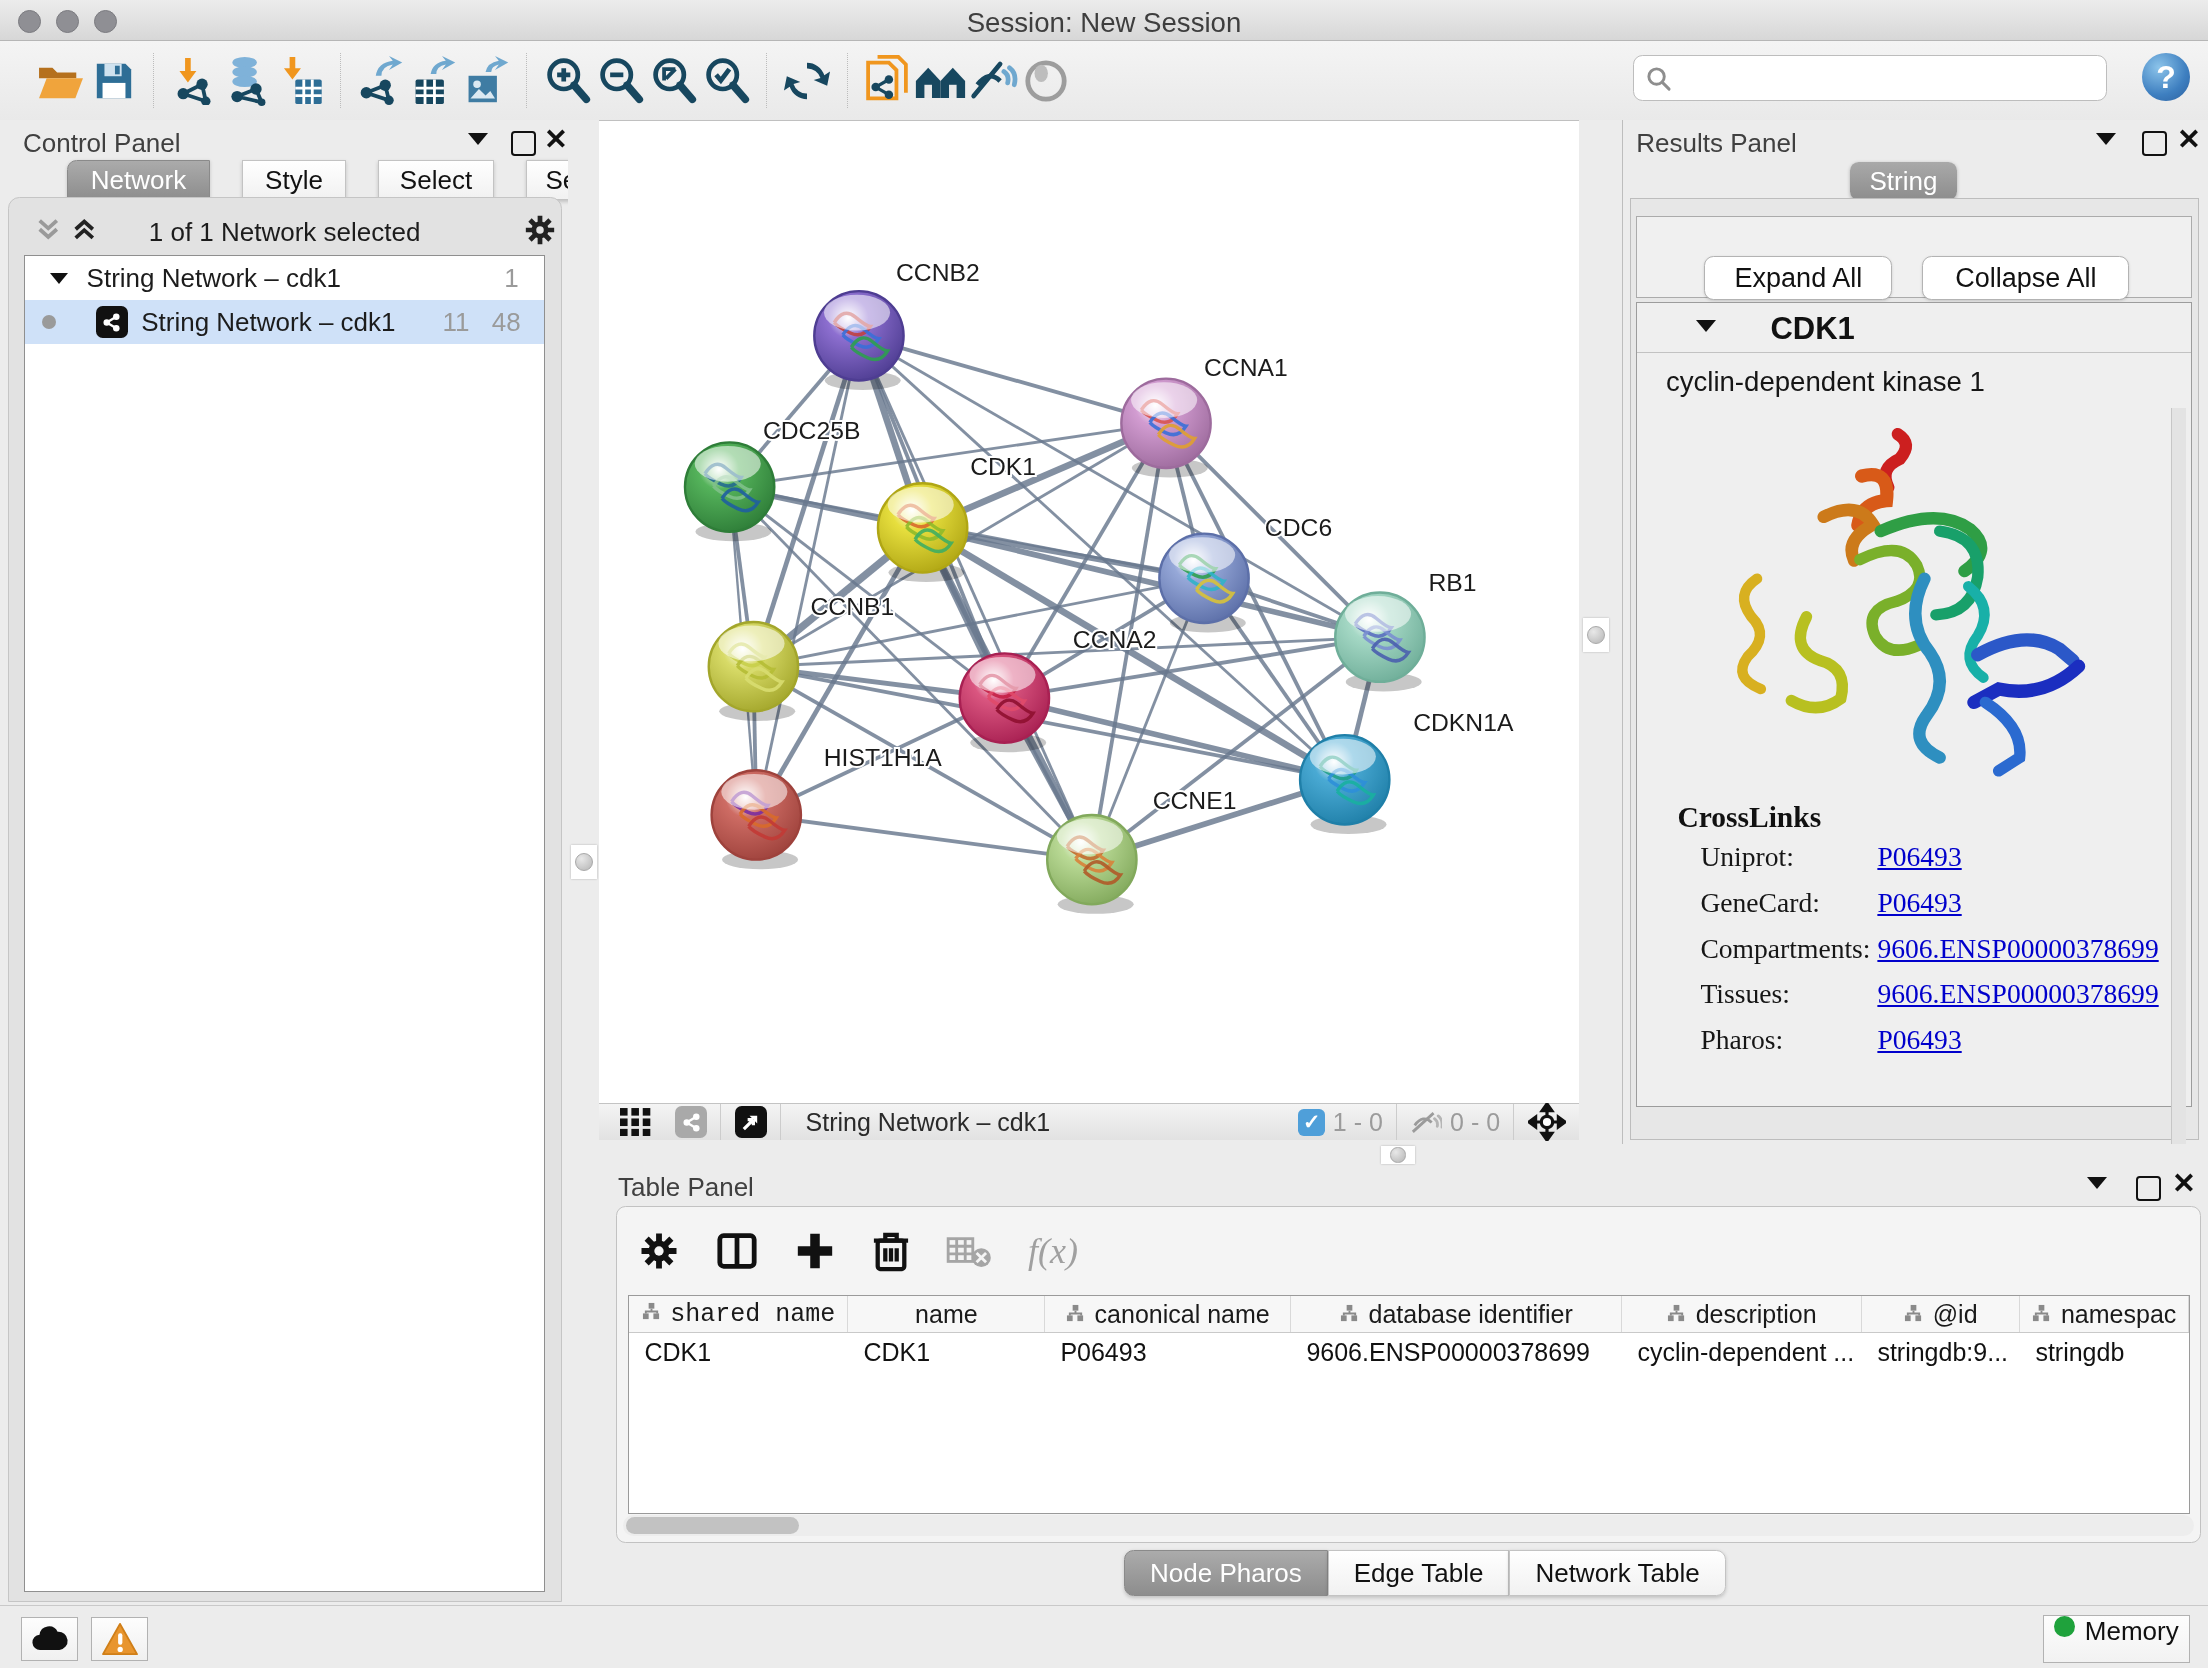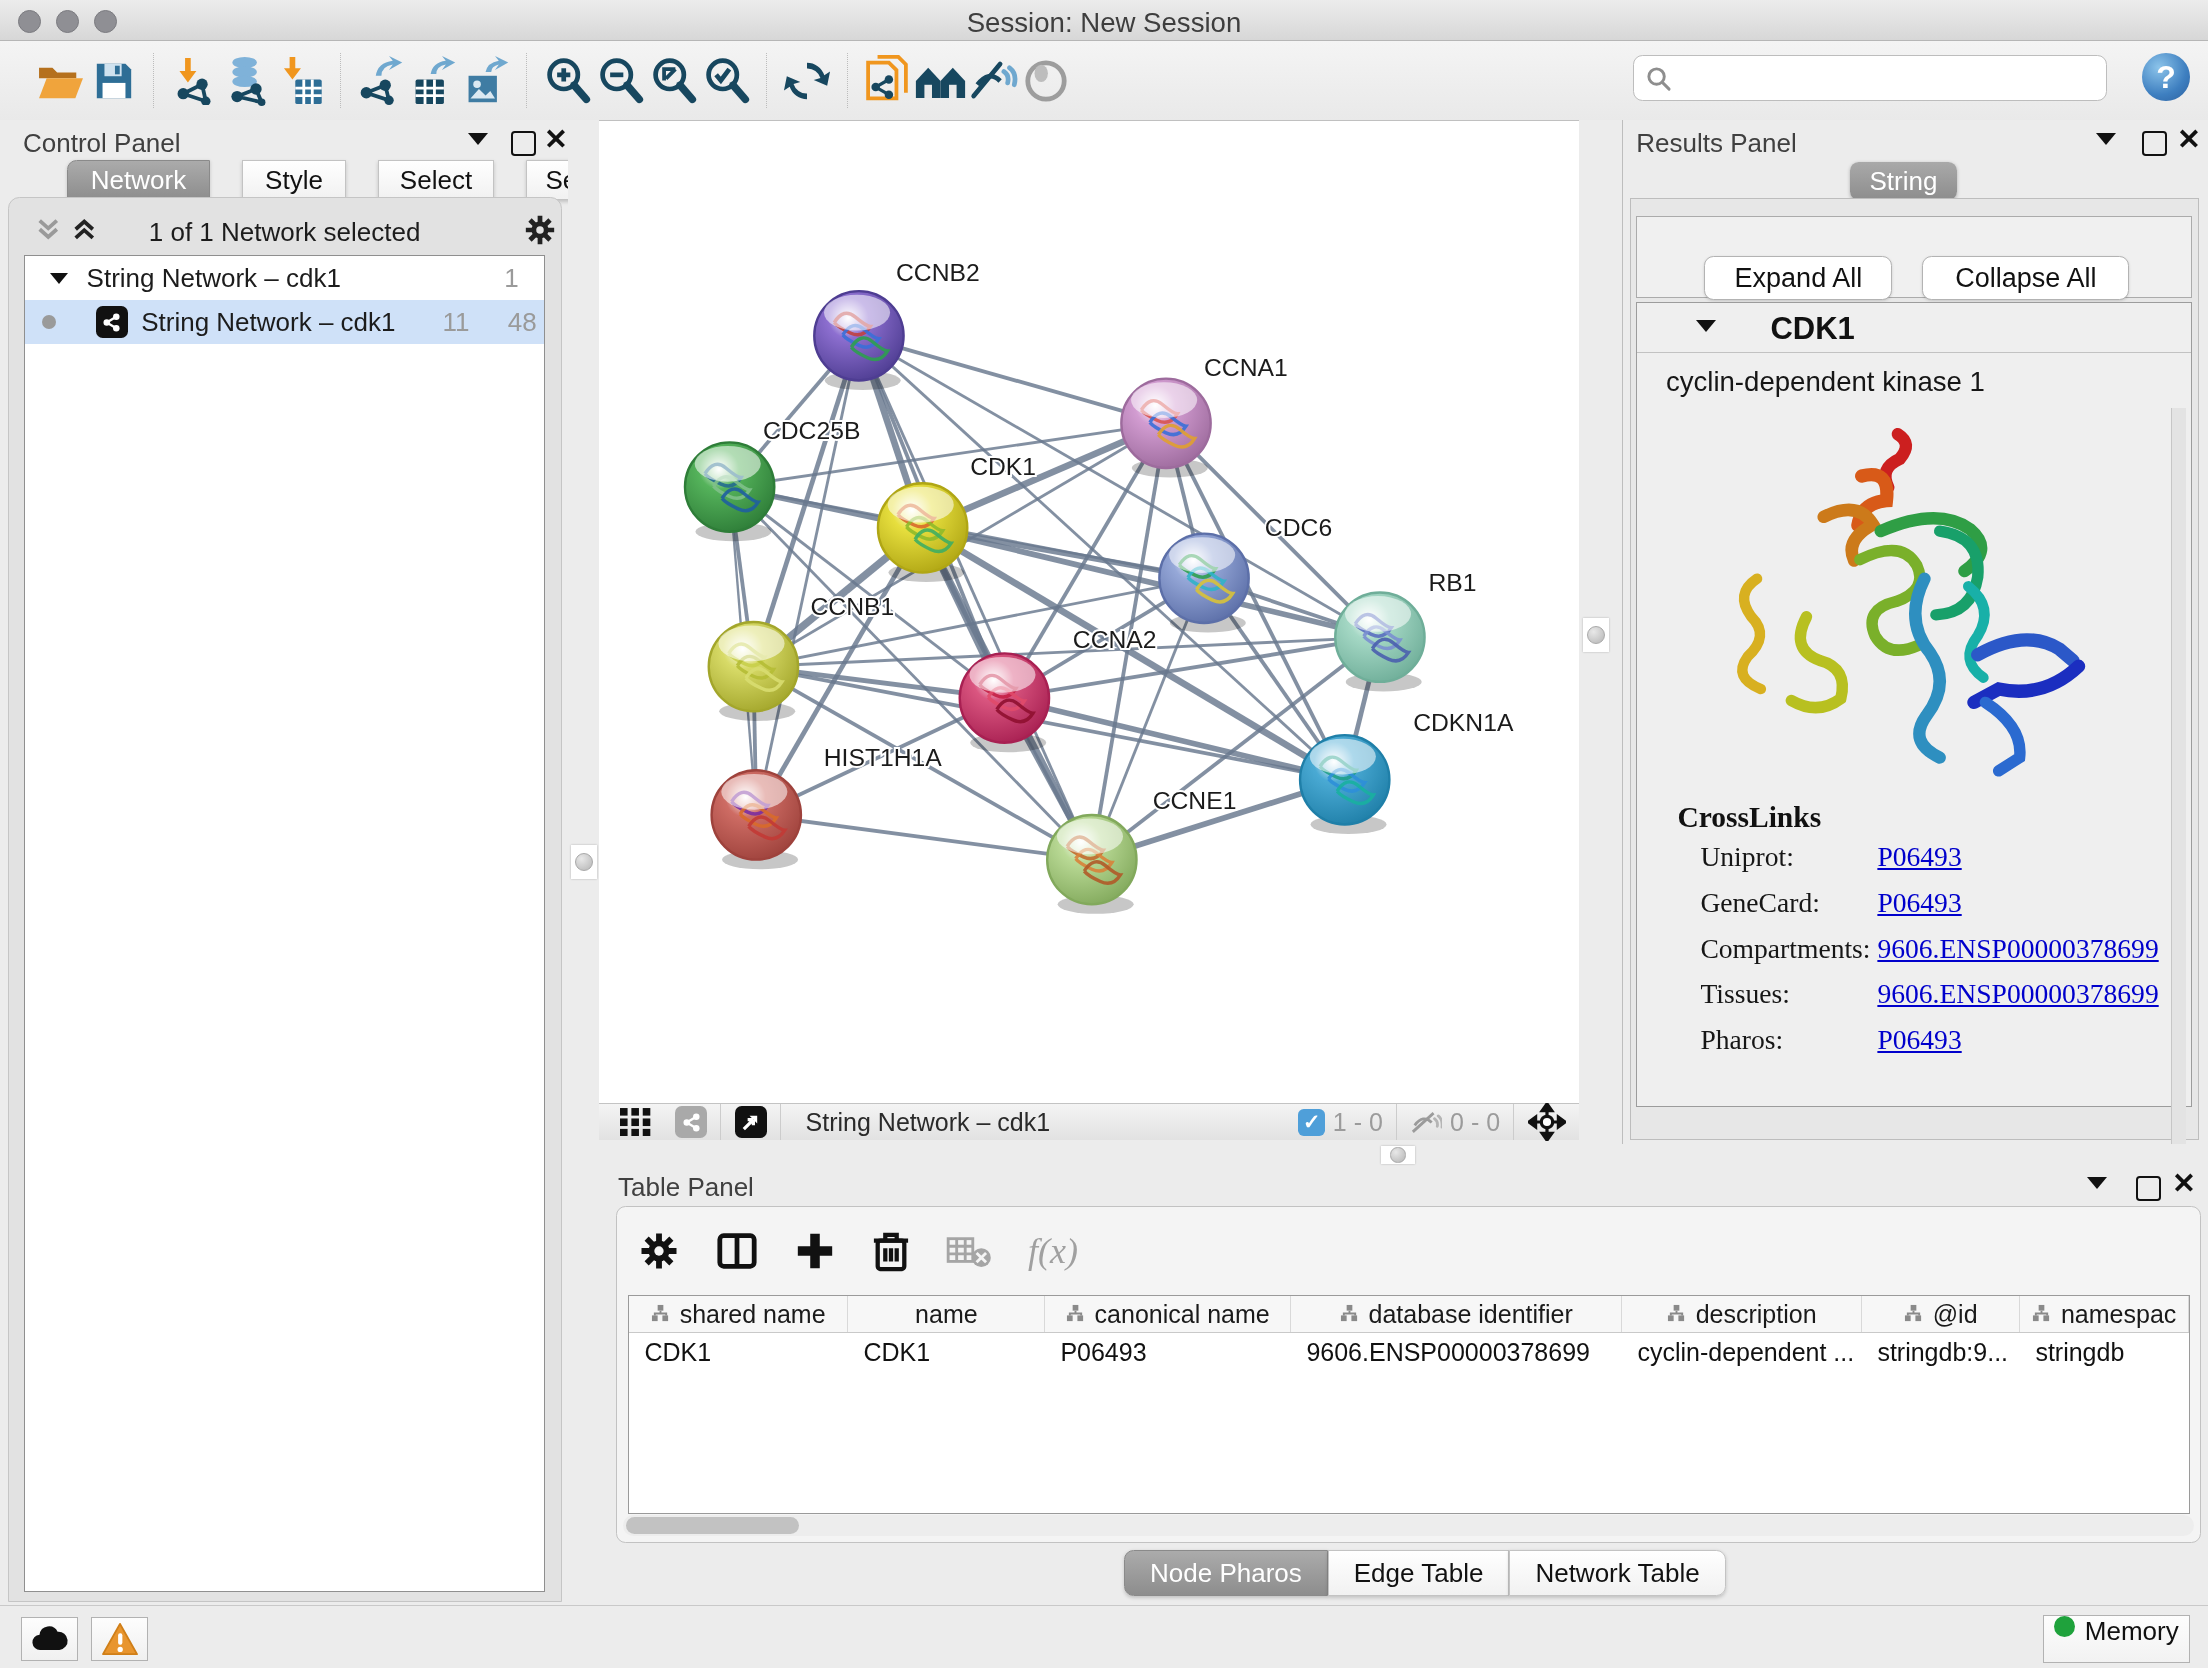--- a/index.html
+++ b/index.html
@@ -310,21 +310,21 @@
                 <g fill="#fff">
                   <circle cx="6" cy="11" r="3.4"></circle>
                   <circle cx="16" cy="5" r="3.4"></circle>
                   <circle cx="16" cy="17" r="3.4"></circle>
                   <path d="M6 11 L16 5 M6 11 L16 17" stroke="#fff" stroke-width="2.6"></path>
                 </g>
               </svg>
             </span>
           <span style="margin-left:13.3px">String Network – cdk1</span>
           <span class="tree-num" style="right:74px">11</span>
-          <span class="tree-num" style="right:7px">48</span>
+          <span class="tree-num" style="right:23px">48</span>
         </div>
       </div>
     </div>
   </div>
 
   <div class="vsplit" style="left:568px;top:120px;width:31px;height:1486px">
     <div class="grip" style="left:2.9px;top:725px;width:26px;height:34px">
         <span class="gripdot"></span>
       </div>
   </div>
@@ -686,21 +686,21 @@
               <rect x="2" y="6" width="26" height="24"></rect>
               <path d="M2 14 h26 M2 22 h26 M11 6 v24 M20 6 v24"></path>
             </g>
             <circle cx="37" cy="26" r="10" fill="#a5a5a5"></circle>
             <path d="M32 21 l10 10 M42 21 l-10 10" stroke="#f4f4f4" stroke-width="3"></path>
           </svg>
         <span style="font-family:'Liberation Serif',serif;font-style:italic;font-size:36px;color:#a0a0a0">f(x)</span>
       </div>
       <div class="tp-table">
         <div class="tp-hdr" id="tblhdr">
-            <div class="tp-hcell" style="width: 219px;">
+            <div class="tp-hcell" style="width: 219px; font-family: Liberation Mono, monospace;">
               <span><svg width="19" height="19" viewBox="0 0 20 20">
                   <g fill="#8a8a8a">
                     <rect x="7" y="1" width="6" height="6"></rect>
                     <rect x="1" y="12" width="6" height="6"></rect>
                     <rect x="12" y="12" width="6" height="6"></rect>
                     <path d="M10 7 v3 M4 12 v-2 h12 v2" stroke="#8a8a8a" stroke-width="2" fill="none"></path>
                   </g>
                 </svg></span>
               <span>shared name</span>
             </div>

